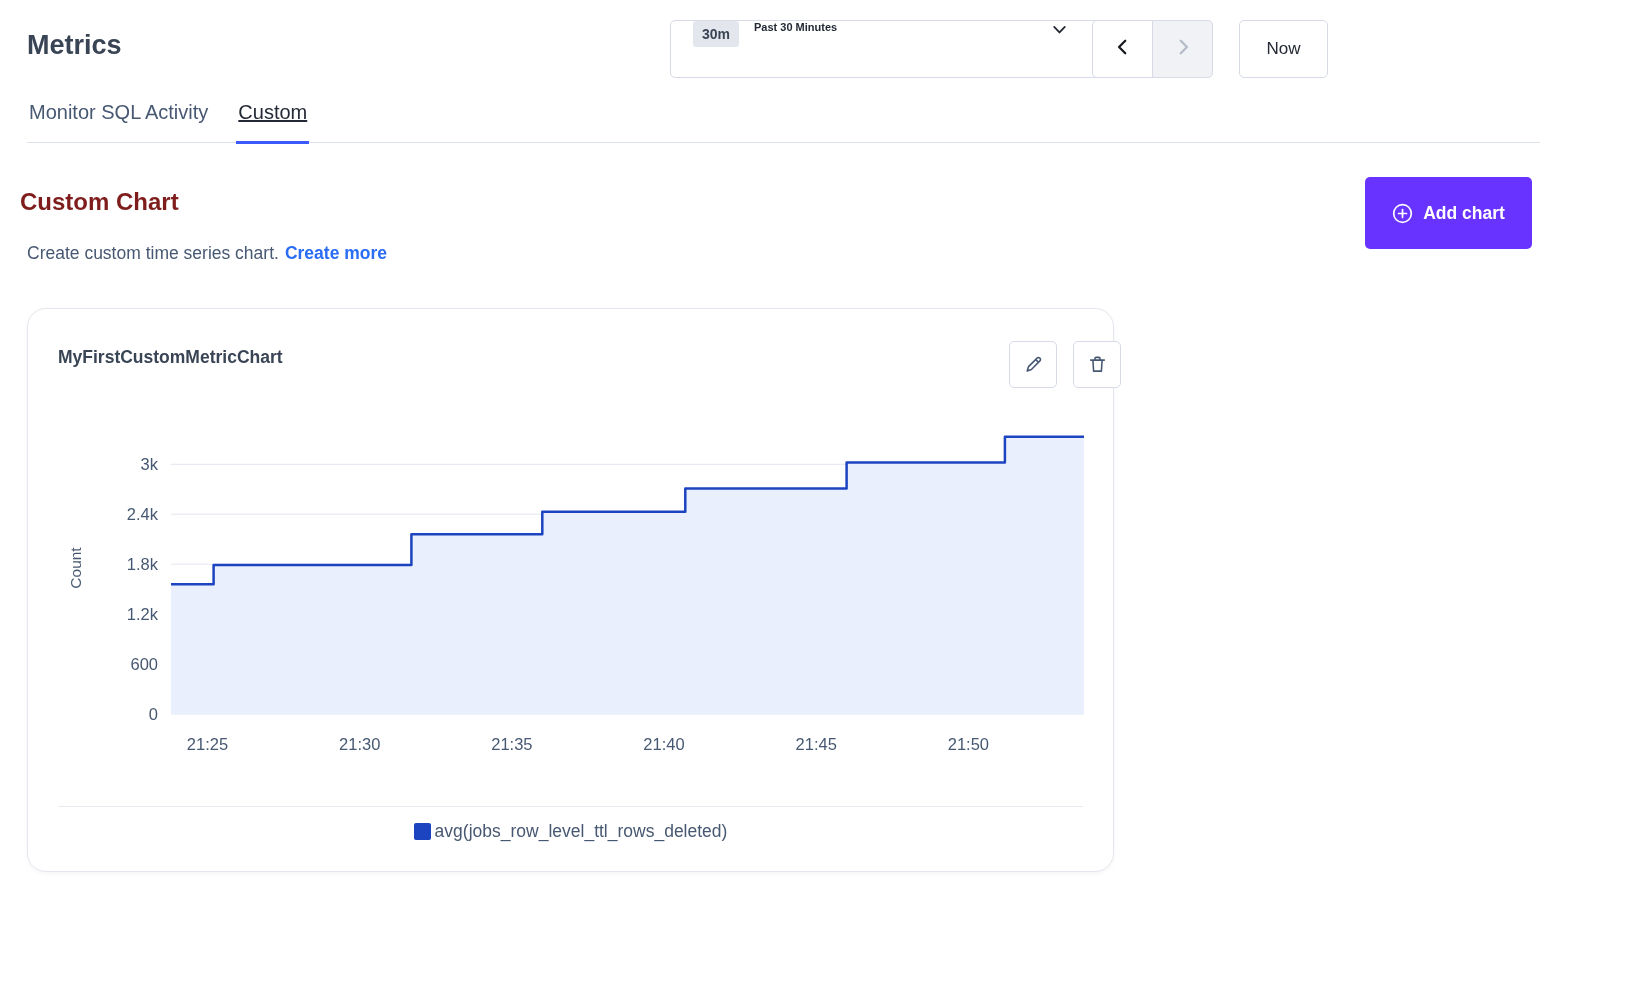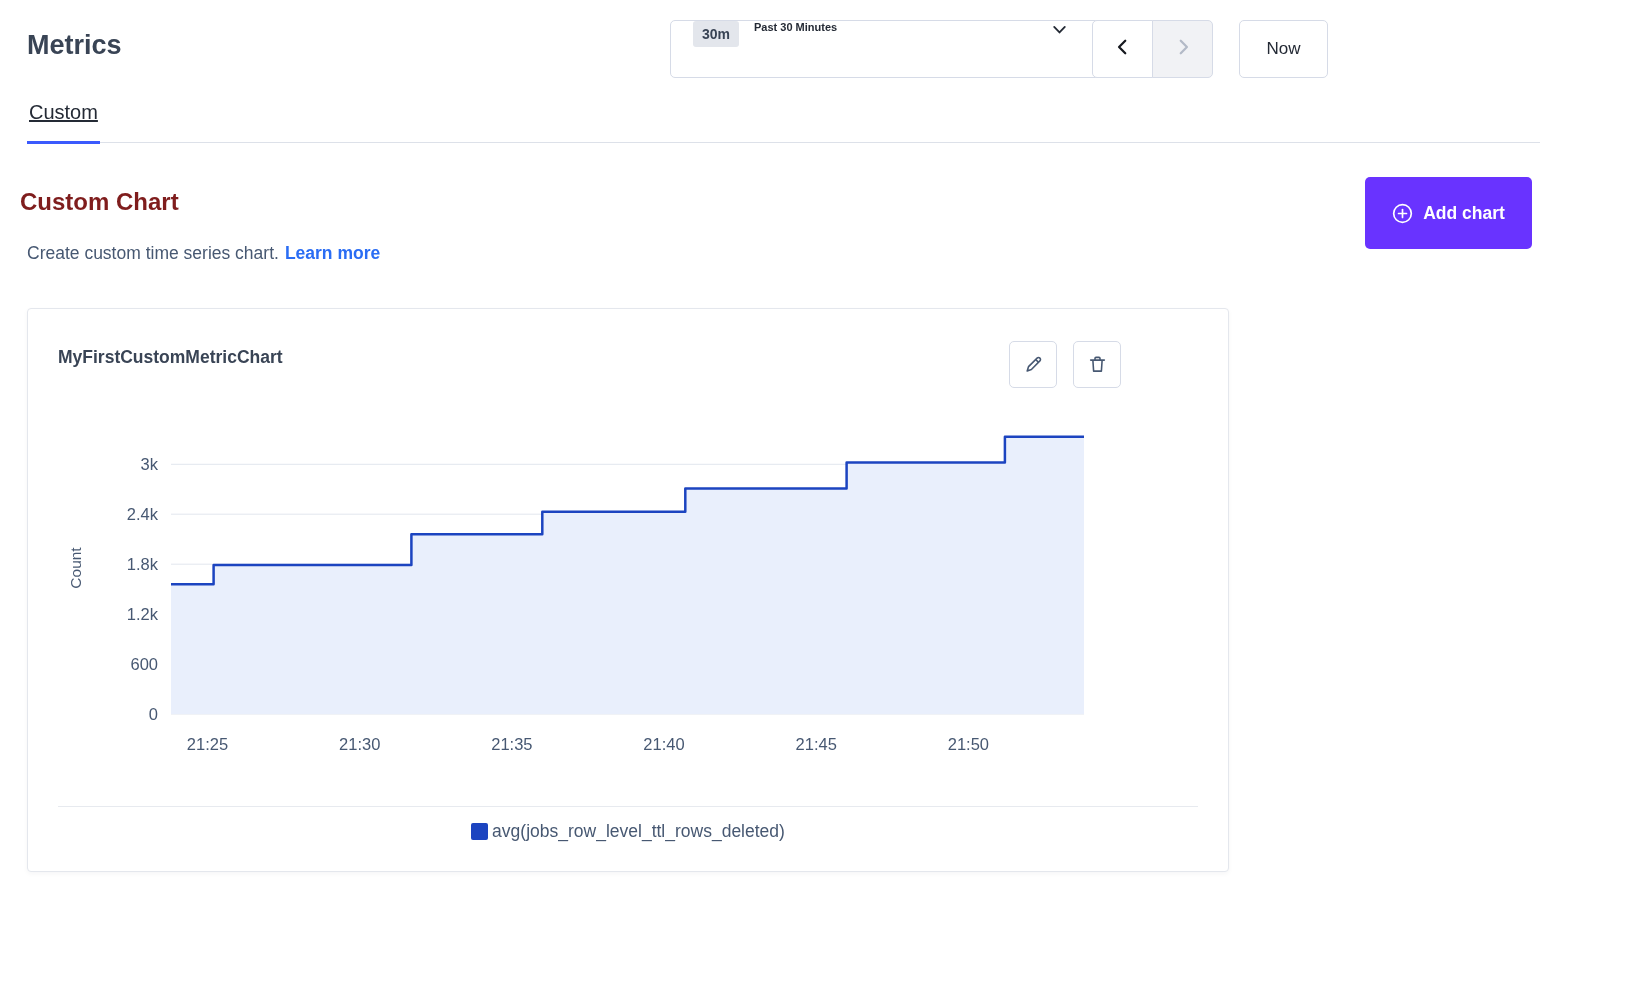--- a/index.html
+++ b/index.html
@@ -37,22 +37,22 @@
   
   .section-title { position:absolute; left:20px; top:188px; font-size:24px; font-weight:700; color:#7f1d1d; }
   .section-sub { position:absolute; left:27px; top:243px; font-size:17.5px; color:#475872; }
   .learn-more { color:#2a6df4; font-weight:600; text-decoration:none; margin-left:6px; cursor:pointer; }
   .add-chart-btn { position:absolute; left:1365px; top:177px; width:167px; height:72px;
     background:#6933ff; border:none; border-radius:5px; color:#fff; font-size:17.5px; font-weight:600;
     font-family:"Liberation Sans",sans-serif; display:flex; align-items:center; justify-content:center;
     gap:10px; cursor:pointer; }
 
   
-  .card { position:absolute; left:27px; top:308px; width:1202px; height:564px;
-    background:#fff; border:1px solid #e4e7ed; border-radius:4px;
+  .card { position:absolute; left:27px; top:308px; width:1087px; height:564px;
+    background:#fff; border:1px solid #e4e7ed; border-radius:19px;
     box-shadow:0 2px 5px rgba(20,30,60,0.04); }
   .card-title { position:absolute; left:30px; top:38px; font-size:17.5px; font-weight:700; color:#394455; }
   .icon-btn { position:absolute; top:32px; width:48px; height:47px; background:#fff;
     border:1px solid #d6dbe7; border-radius:5px; display:flex; align-items:center; justify-content:center;
     cursor:pointer; }
   .icon-btn.edit { left:981px; }
   .icon-btn.delete { left:1045px; }
 
   .chart-plot { position:absolute; left:0; top:100px; width:1125px; height:360px; }
   .tick { font-family:"Liberation Sans",sans-serif; font-size:16.5px; fill:#475872; }
@@ -93,26 +93,27 @@
       <svg width="18" height="18" viewBox="0 0 16 16">
           <polyline points="6,2.5 11.5,8 6,13.5" fill="none" stroke="#b3bac7" stroke-width="2" stroke-linecap="round" stroke-linejoin="round"></polyline>
         </svg>
     </span>
   </div>
 </div>
 
 <button class="now-btn">Now</button>
 
 <nav class="tabs">
+  <div class="tab">Monitor SQL Activity</div>
   <div class="tab active">Custom</div>
 </nav>
 
 <h2 class="section-title">Custom Chart</h2>
 <div class="section-sub">
-  <span>Create custom time series chart.</span><a class="learn-more">Learn more</a>
+  <span>Create custom time series chart.</span><a class="learn-more">Create more</a>
 </div>
 
 <button class="add-chart-btn">
   <span style="display:flex;">
     <svg width="21" height="21" viewBox="0 0 20 20">
         <circle cx="10" cy="10" r="8.4" fill="none" stroke="#ffffff" stroke-width="1.6"></circle>
         <line x1="10" y1="6.2" x2="10" y2="13.8" stroke="#ffffff" stroke-width="1.6" stroke-linecap="round"></line>
         <line x1="6.2" y1="10" x2="13.8" y2="10" stroke="#ffffff" stroke-width="1.6" stroke-linecap="round"></line>
       </svg>
   </span>

